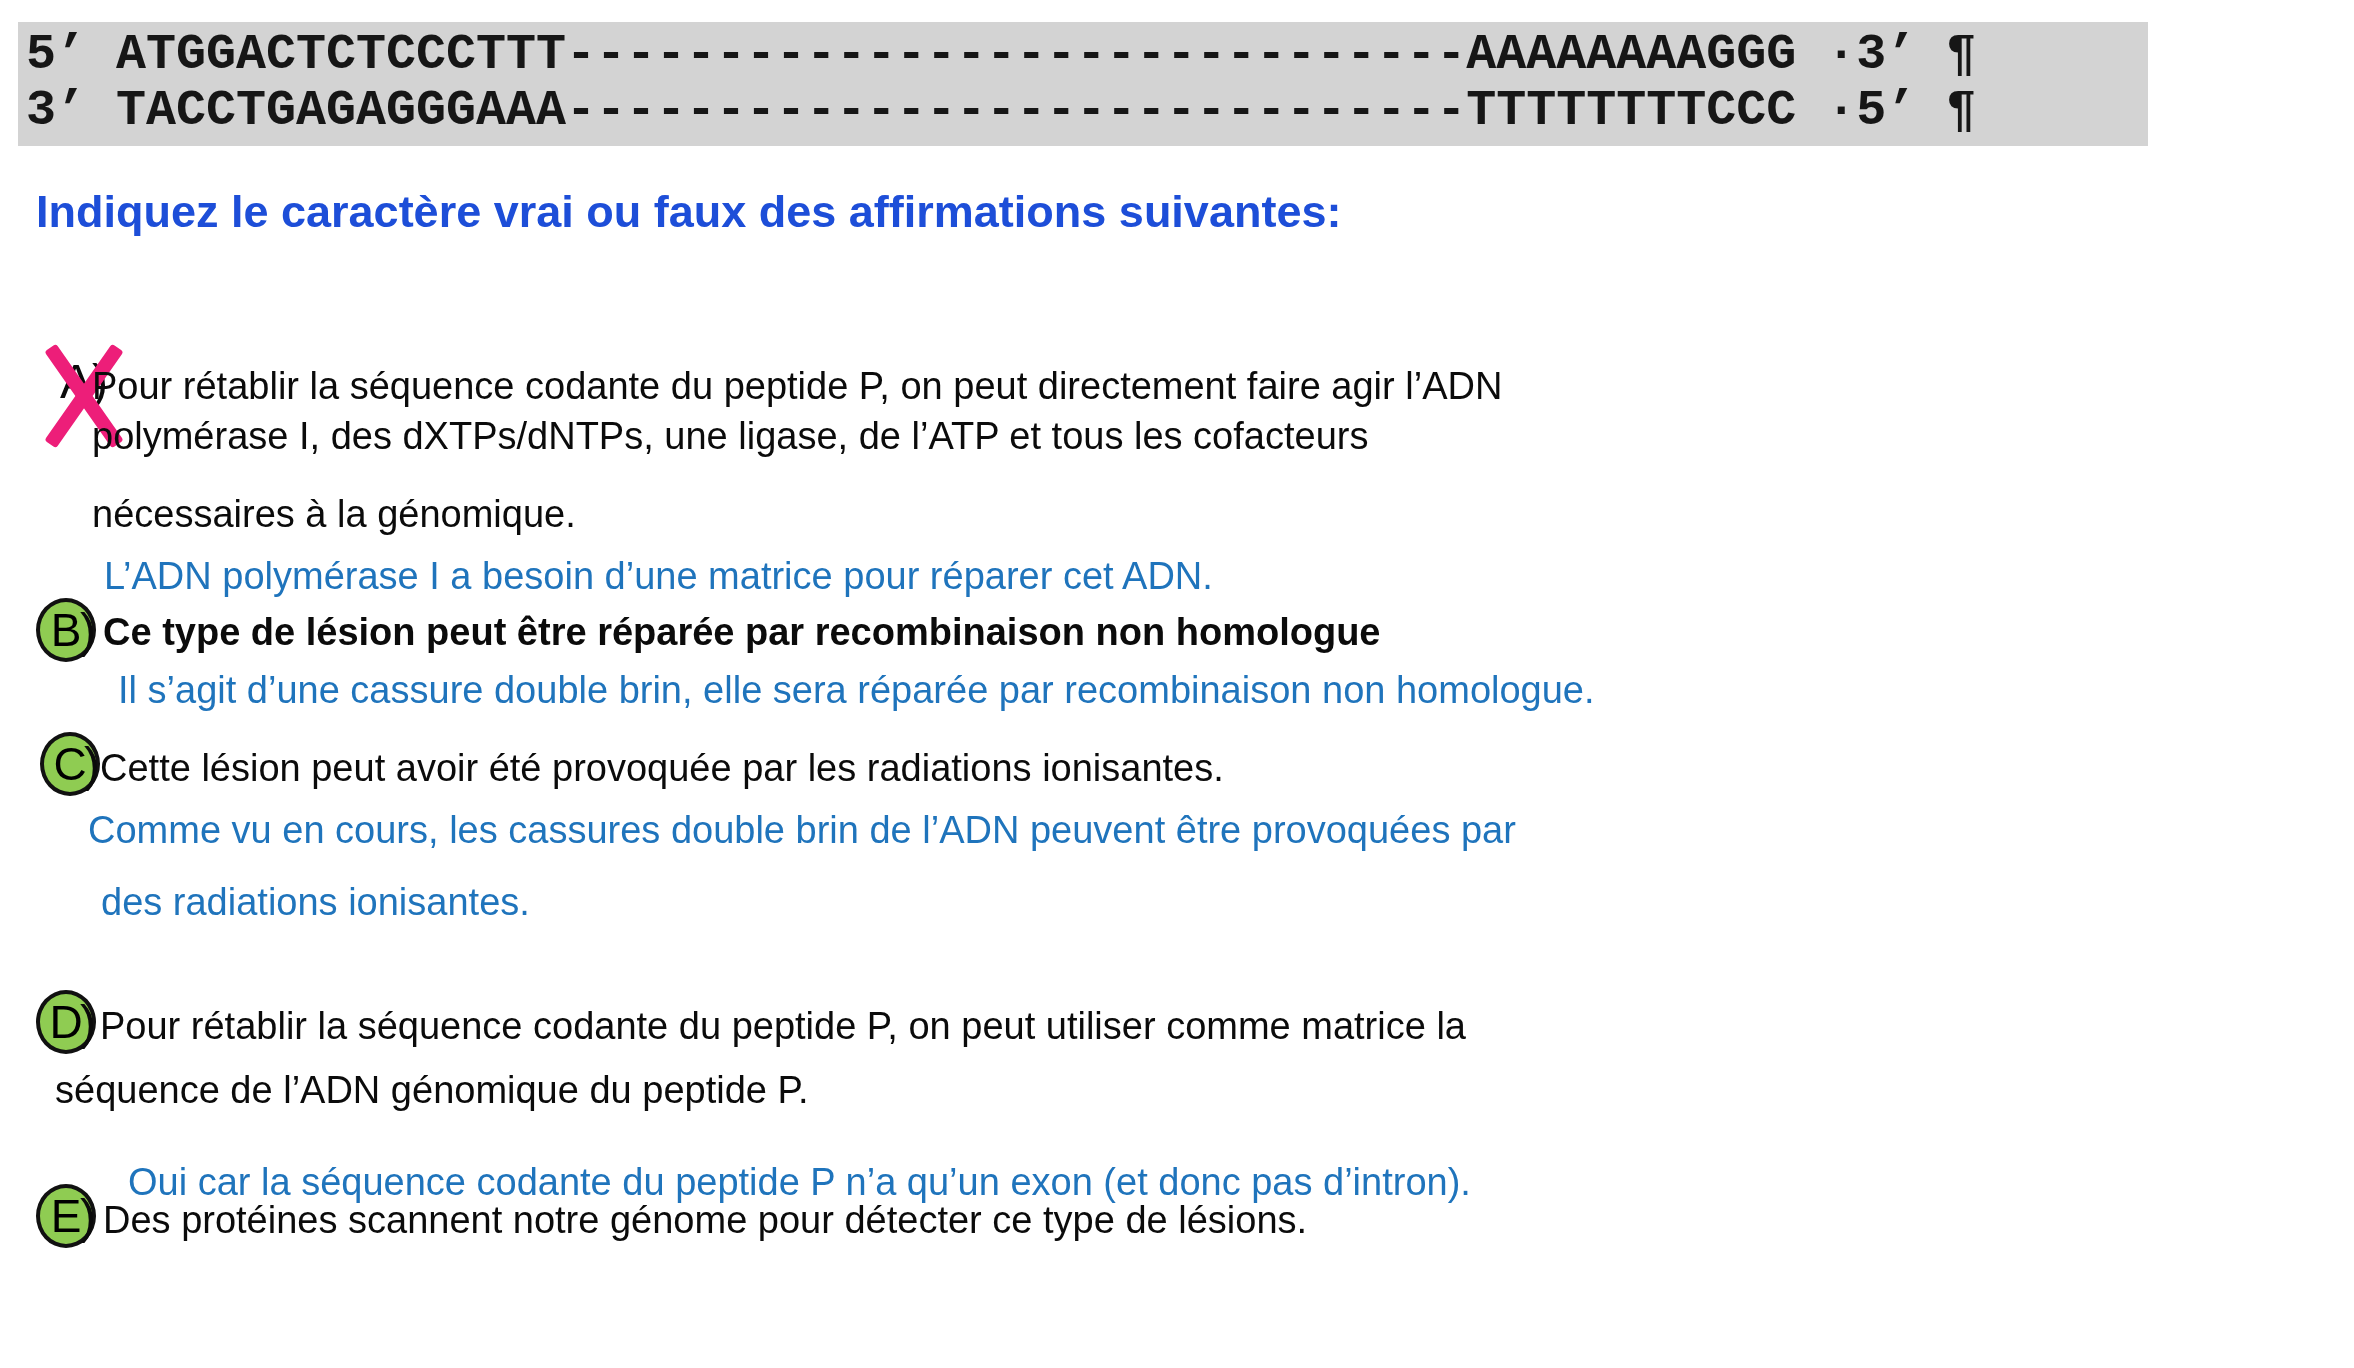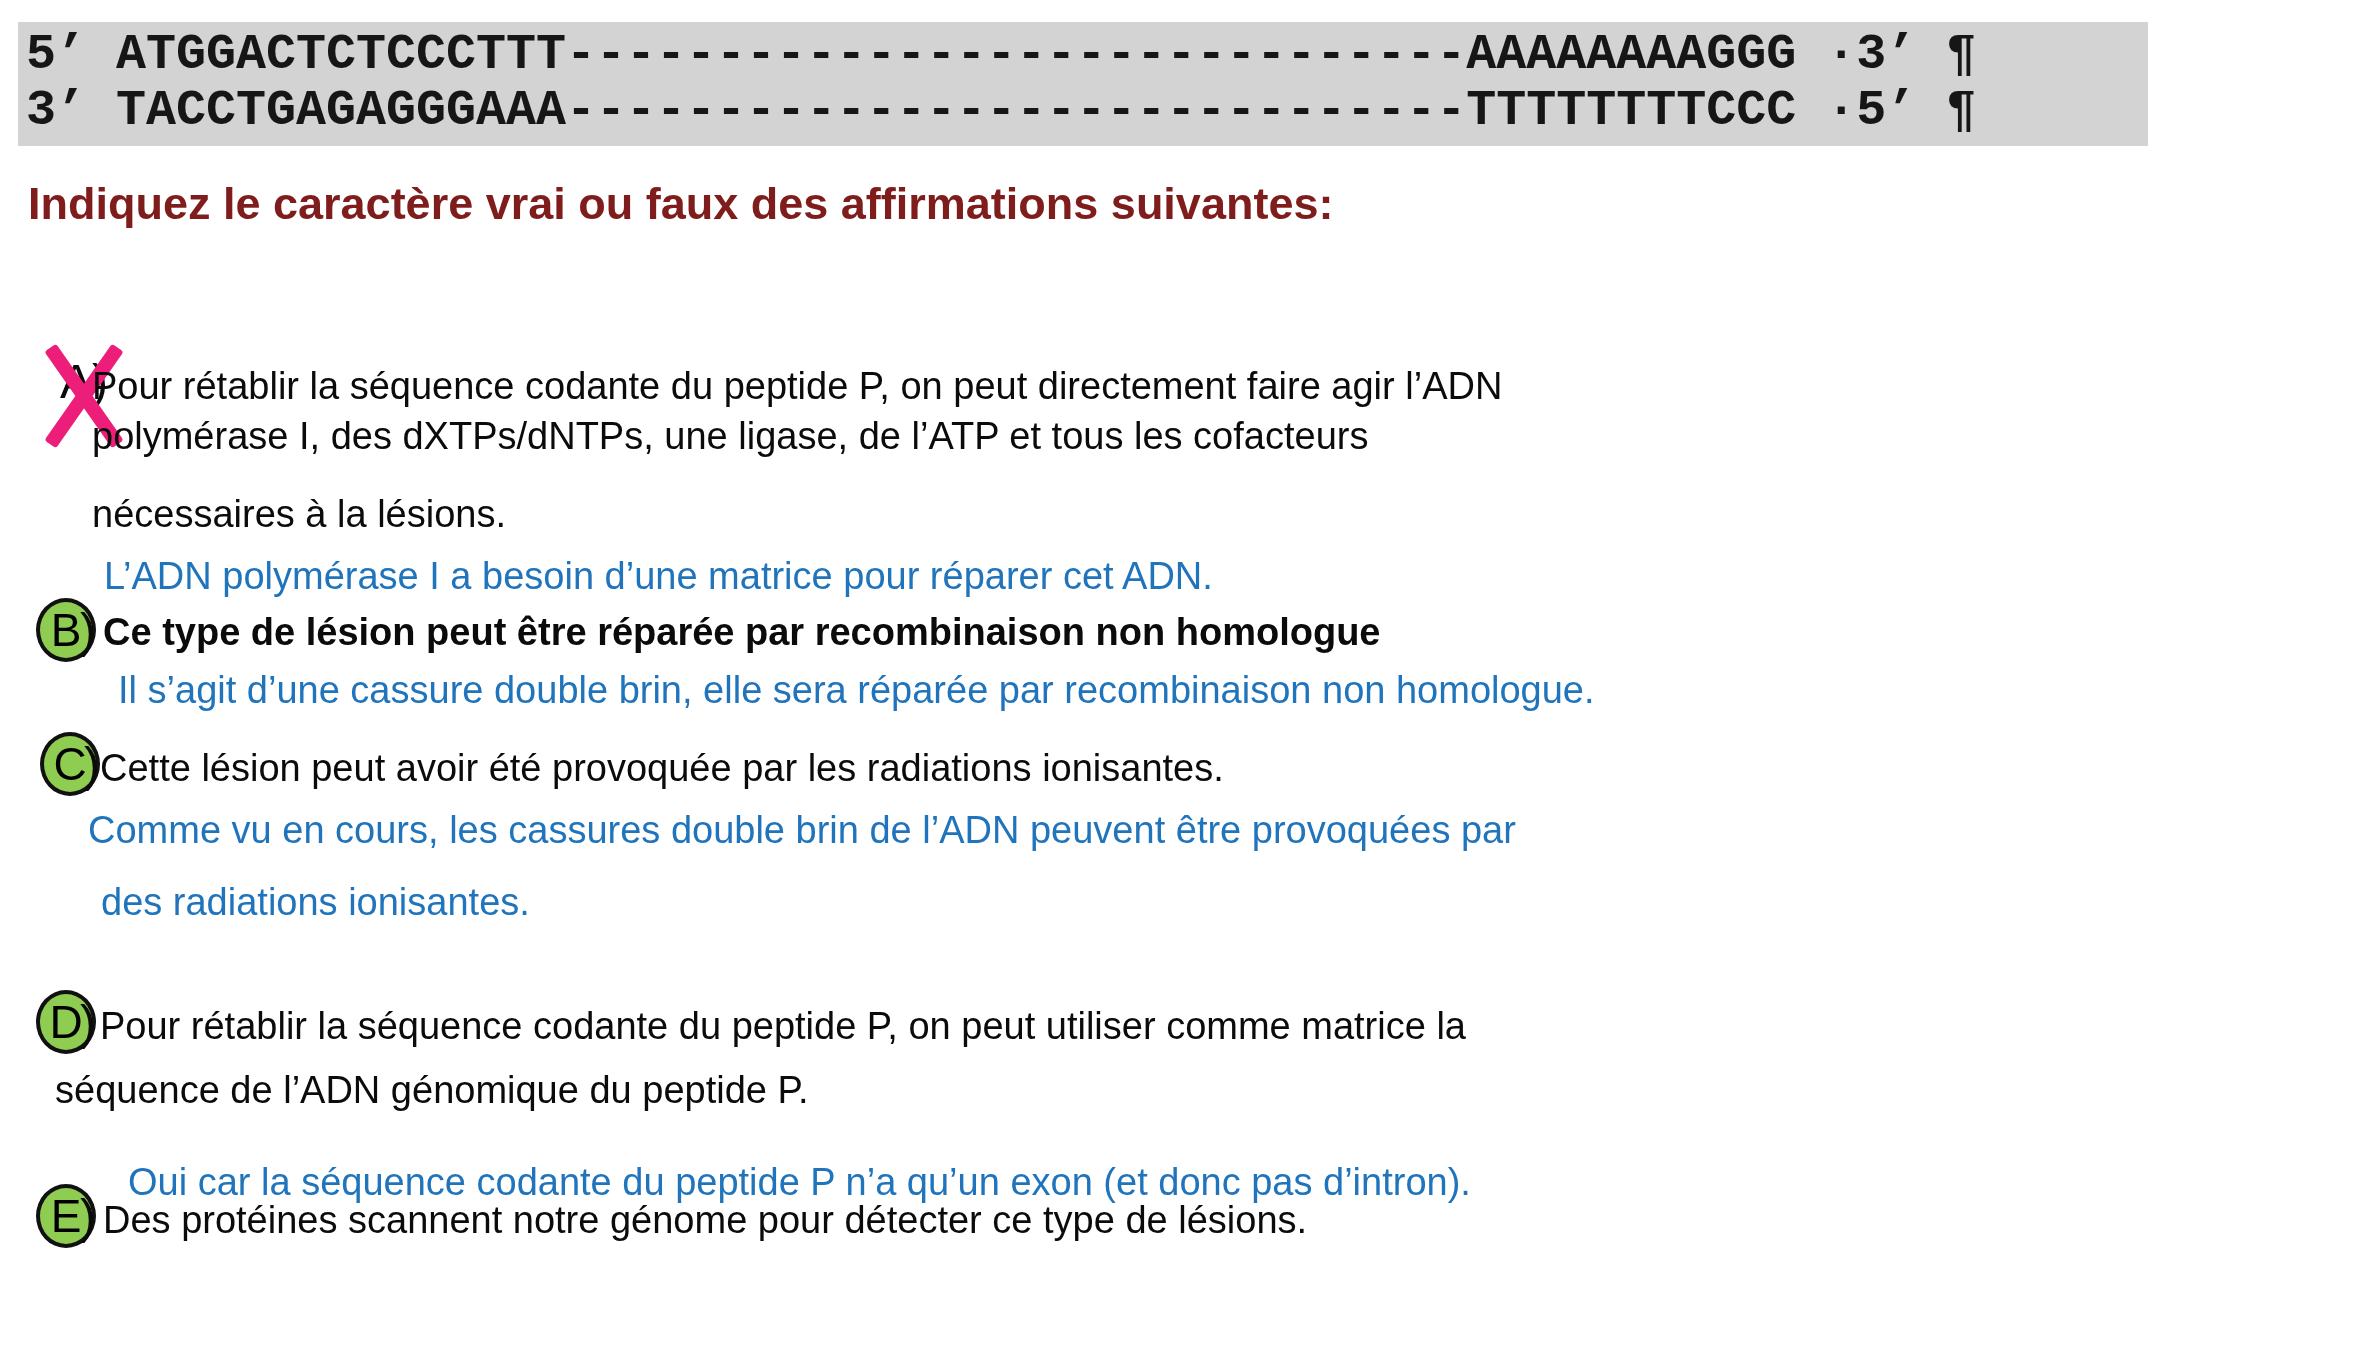--- a/index.html
+++ b/index.html
@@ -30,24 +30,24 @@
     line-height: 56px;
     letter-spacing: 0px;
     white-space: nowrap;
     color: #161616;
   }
   
   .title {
     position: absolute;
     left: 28px;
     top: 178px;
-    margin: 0;
+    margin: 8px;
     font-size: 45px;
     font-weight: bold;
-    color: #7f1d1d;
+    color: #1d4ed8;
   }
   
   .line {
     position: absolute;
     font-size: 38px;
     line-height: 60px;
     white-space: nowrap;
   }
   .stmt { color: #0b0b0b; }
   .ans  { color: #1f74bc; }
@@ -125,21 +125,21 @@
 
 <div class="marker-a">
   <span class="a-label">A)</span>
   <span class="x-cross">
     <span class="bar b1"></span>
     <span class="bar b2"></span>
   </span>
 </div>
 <div class="line stmt" style="left:92px;  top:356px;">Pour rétablir la séquence codante du peptide P, on peut directement faire agir l’ADN</div>
 <div class="line stmt" style="left:92px;  top:406px;">polymérase I, des dXTPs/dNTPs, une ligase, de l’ATP et tous les cofacteurs</div>
-<div class="line stmt" style="left:92px;  top:484px;">nécessaires à la lésions.</div>
+<div class="line stmt" style="left:92px;  top:484px;">nécessaires à la génomique.</div>
 <div class="line ans" style="left:104px; top:546px;">L’ADN polymérase I a besoin d’une matrice pour réparer cet ADN.</div>
 
 <div class="circle-marker" style="left:36px; top:598px;">
   <span class="circle">
     <span>B</span>
   </span>
   <span class="paren">)</span>
 </div>
 <div class="line stmt" style="left:103px; top:602px;font-weight:bold;">Ce type de lésion peut être réparée par recombinaison non homologue</div>
 <div class="line ans" style="left:118px; top:660px;">Il s’agit d’une cassure double brin, elle sera réparée par recombinaison non homologue.</div>

